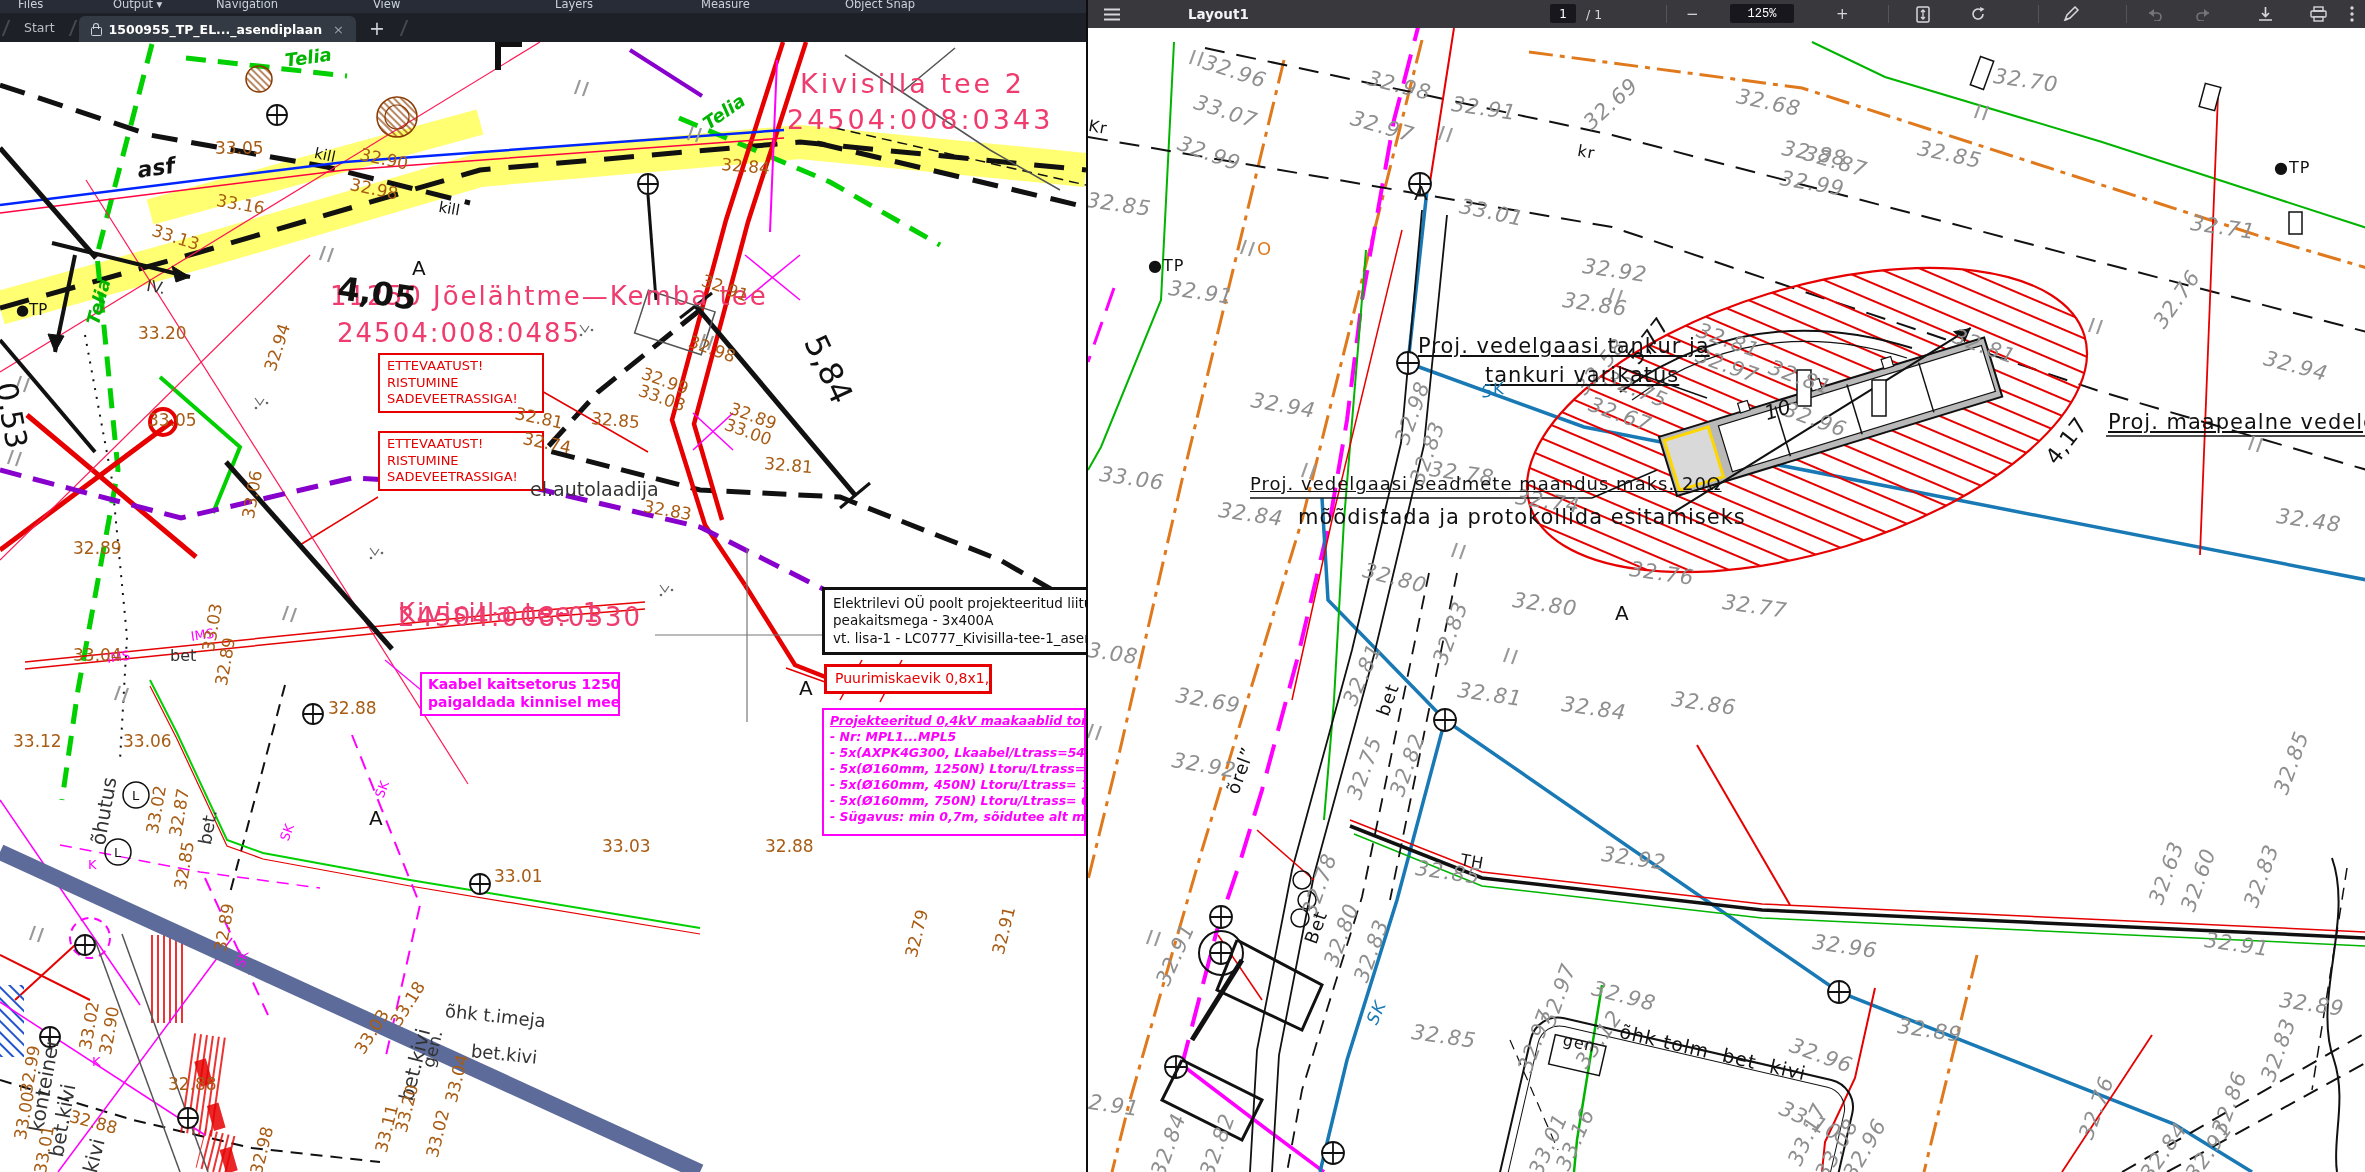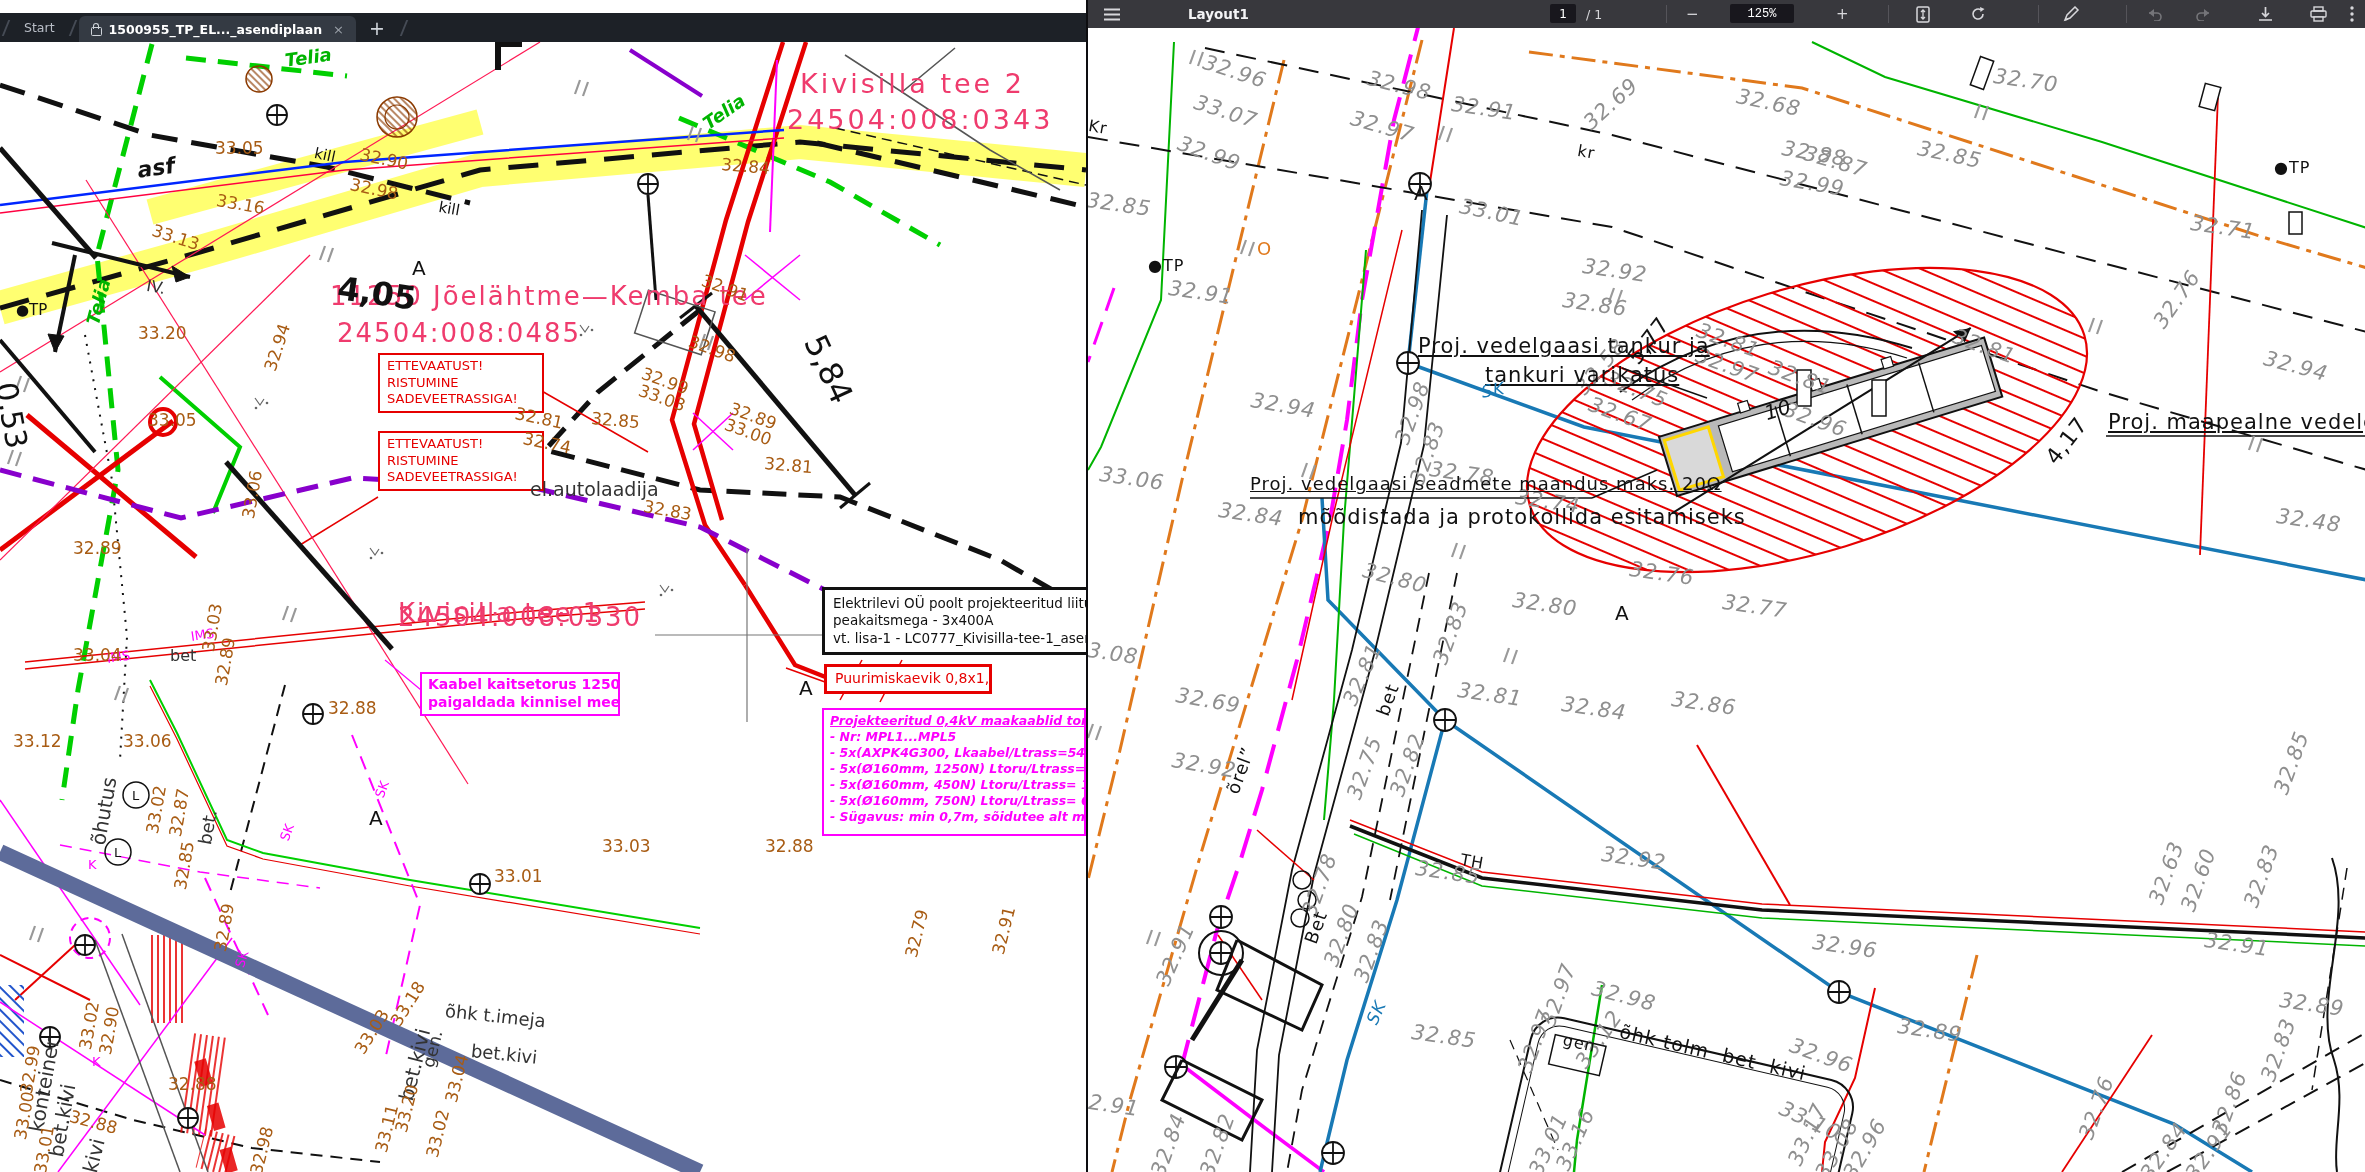--- a/index.html
+++ b/index.html
@@ -44,20 +44,29 @@
   #ann-kaabel{border:2px solid #f0f;color:#f0f;font-weight:bold;font-size:14px;padding:2px 6px;width:184px;}
   #ann-projekt{border:2px solid #f0f;color:#f0f;font-weight:bold;font-style:italic;font-size:12.5px;padding:3px 6px;width:248px;height:118px;}
   #ann-projekt div:first-child{text-decoration:underline;}
 </style>
 </head>
 <body>
 
 <div id="app">
 
   <div id="left-window">
+    <div id="menubar">
+        <span class="menu-item" style="left: 18px;">Files</span>
+        <span class="menu-item" style="left: 113px;">Output ▾</span>
+        <span class="menu-item" style="left: 216px;">Navigation</span>
+        <span class="menu-item" style="left: 373px;">View</span>
+        <span class="menu-item" style="left: 555px;">Layers</span>
+        <span class="menu-item" style="left: 701px;">Measure</span>
+        <span class="menu-item" style="left: 845px;">Object Snap</span>
+      </div>
     <div id="tabbar">
       <div class="tab-sep"></div>
       <div class="tab start">
         <span>Start</span>
       </div>
       <div class="tab-sep"></div>
       <div class="tab doc">
         <span class="lock-icon"></span>
         <span>1500955_TP_EL..._asendiplaan</span>
         <span class="tab-close">×</span>

